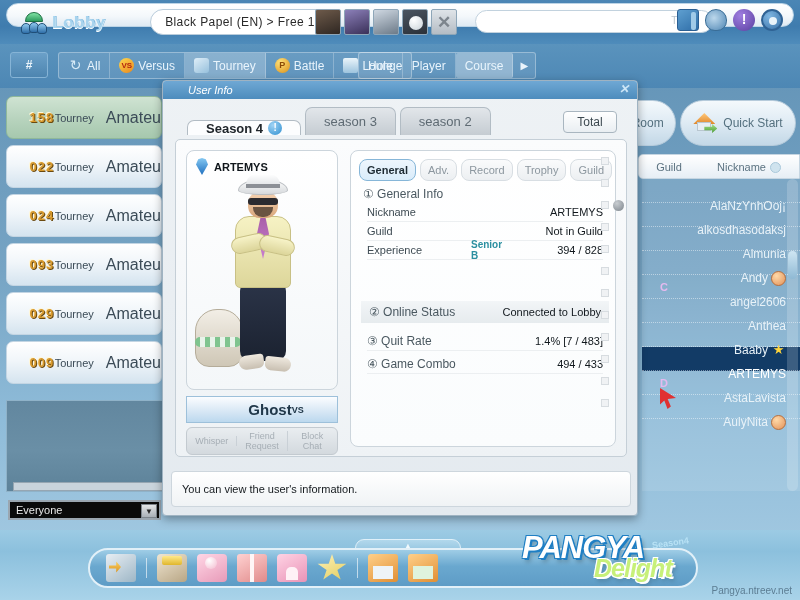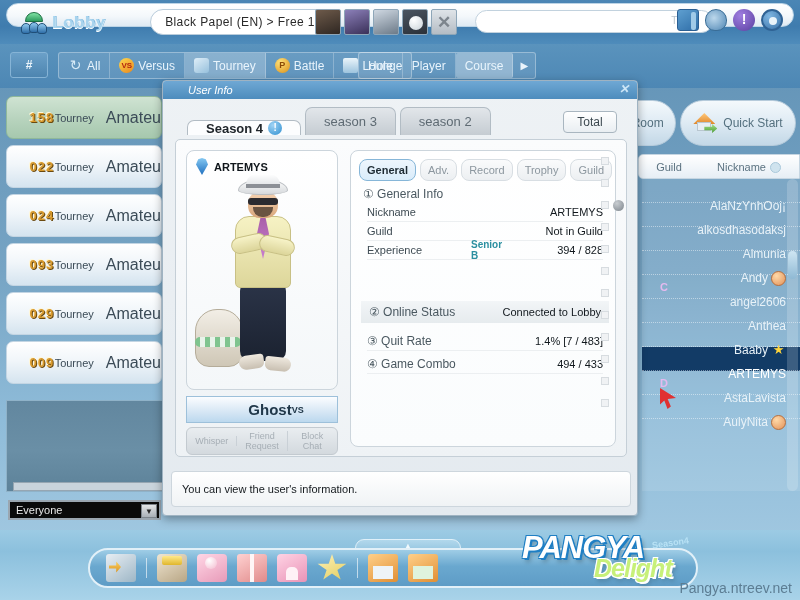--- a/index.html
+++ b/index.html
@@ -460,21 +460,21 @@
   .logo .p2 {
     position:absolute; left:72px; top:24px; font-size:25px; font-weight:bold; font-style:italic;
     color:#c7f07a; letter-spacing:-1px;
     text-shadow: 2px 2px 0 #ffffff, -1px -1px 0 #ffffff, 1px -1px 0 #ffffff, -1px 1px 0 #ffffff, 3px 4px 4px rgba(0,0,0,0.2);
   }
   .logo .p3 {
     position:absolute; left:130px; top:8px; font-size:9px; font-weight:bold;
     color:#b8e2f5; transform:rotate(-8deg);
   }
   .site {
-    position:absolute; right:8px; bottom:4px; font-size:14px; color:#5c7d93;
+    position:absolute; right:8px; bottom:4px; font-size:10px; color:#5c7d93;
   }
 </style>
 </head>
 <body>
 
 <div id="app">
 
   <div class="topbar">
     <div class="topbar-inner">
       <div class="lobby-badge">

